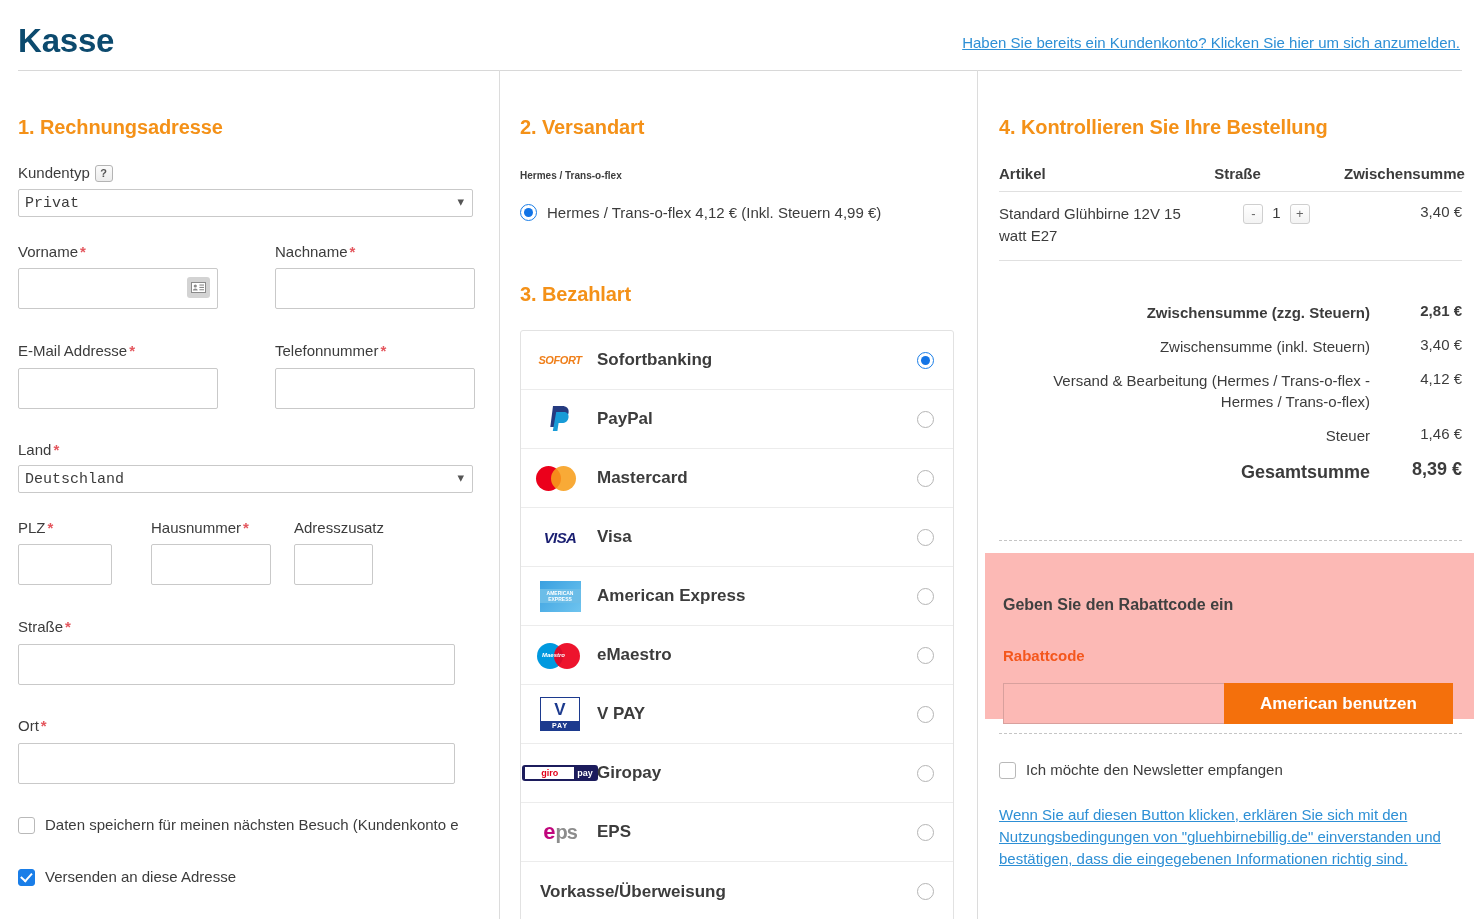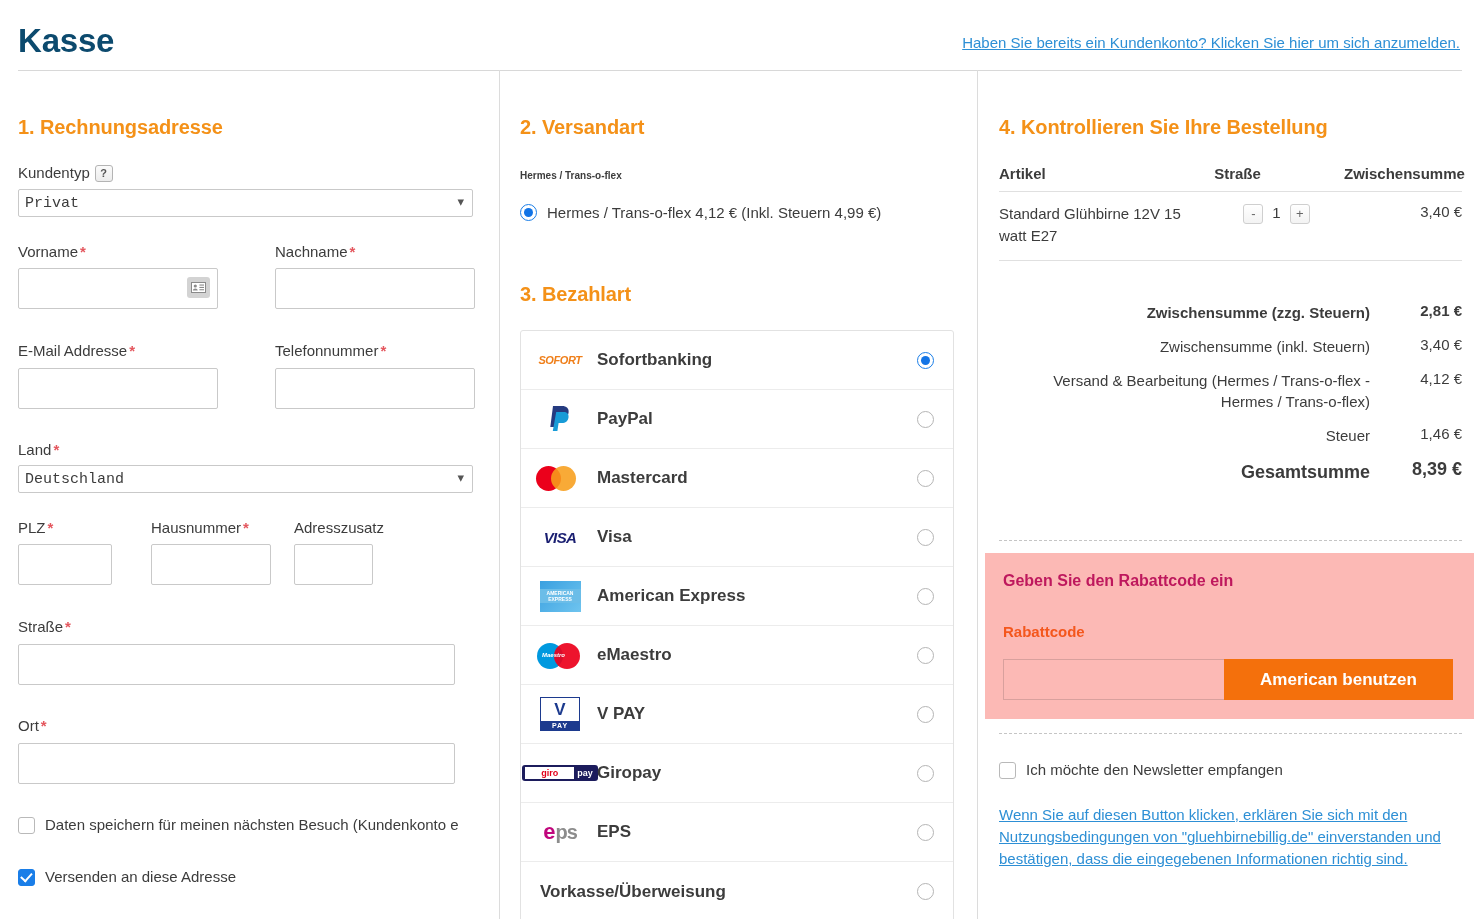--- a/index.html
+++ b/index.html
@@ -199,21 +199,21 @@
   .trow.big .tlabel { font-size:18px; font-weight:bold; }
   .trow.big .tval { font-size:18px; font-weight:bold; }
 
   .dashsep { position:absolute; left:0; width:463px; height:0;
     border-top:1px dashed #c5c5c5; }
 
   .discount {
     position:absolute; top:553px; left:-14px; width:489px; height:166px;
     background:#fcb9b5; padding:19px 18px 0 18px;
   }
-  .disc-title { font-size:16px; font-weight:bold; color:#be185d; }
+  .disc-title { font-size:16px; font-weight:bold; color:#404040;margin-top:24px; }
   .disc-sub { font-size:15px; font-weight:bold; color:#f4571d; margin-top:33px; }
   .disc-row { display:flex; margin-top:19px; width:450px; }
   .disc-input {
     flex:1; height:41px; border:1px solid #d8a09d; border-right:none;
     background:#fcb9b5; font-size:15px; padding:0 8px;
     font-family:"Liberation Sans", sans-serif; color:#7a3b33;
   }
   .disc-btn {
     width:229px; height:41px; background:#f4700c; color:#fff;
     font-size:17px; font-weight:bold; border:none; cursor:pointer;

